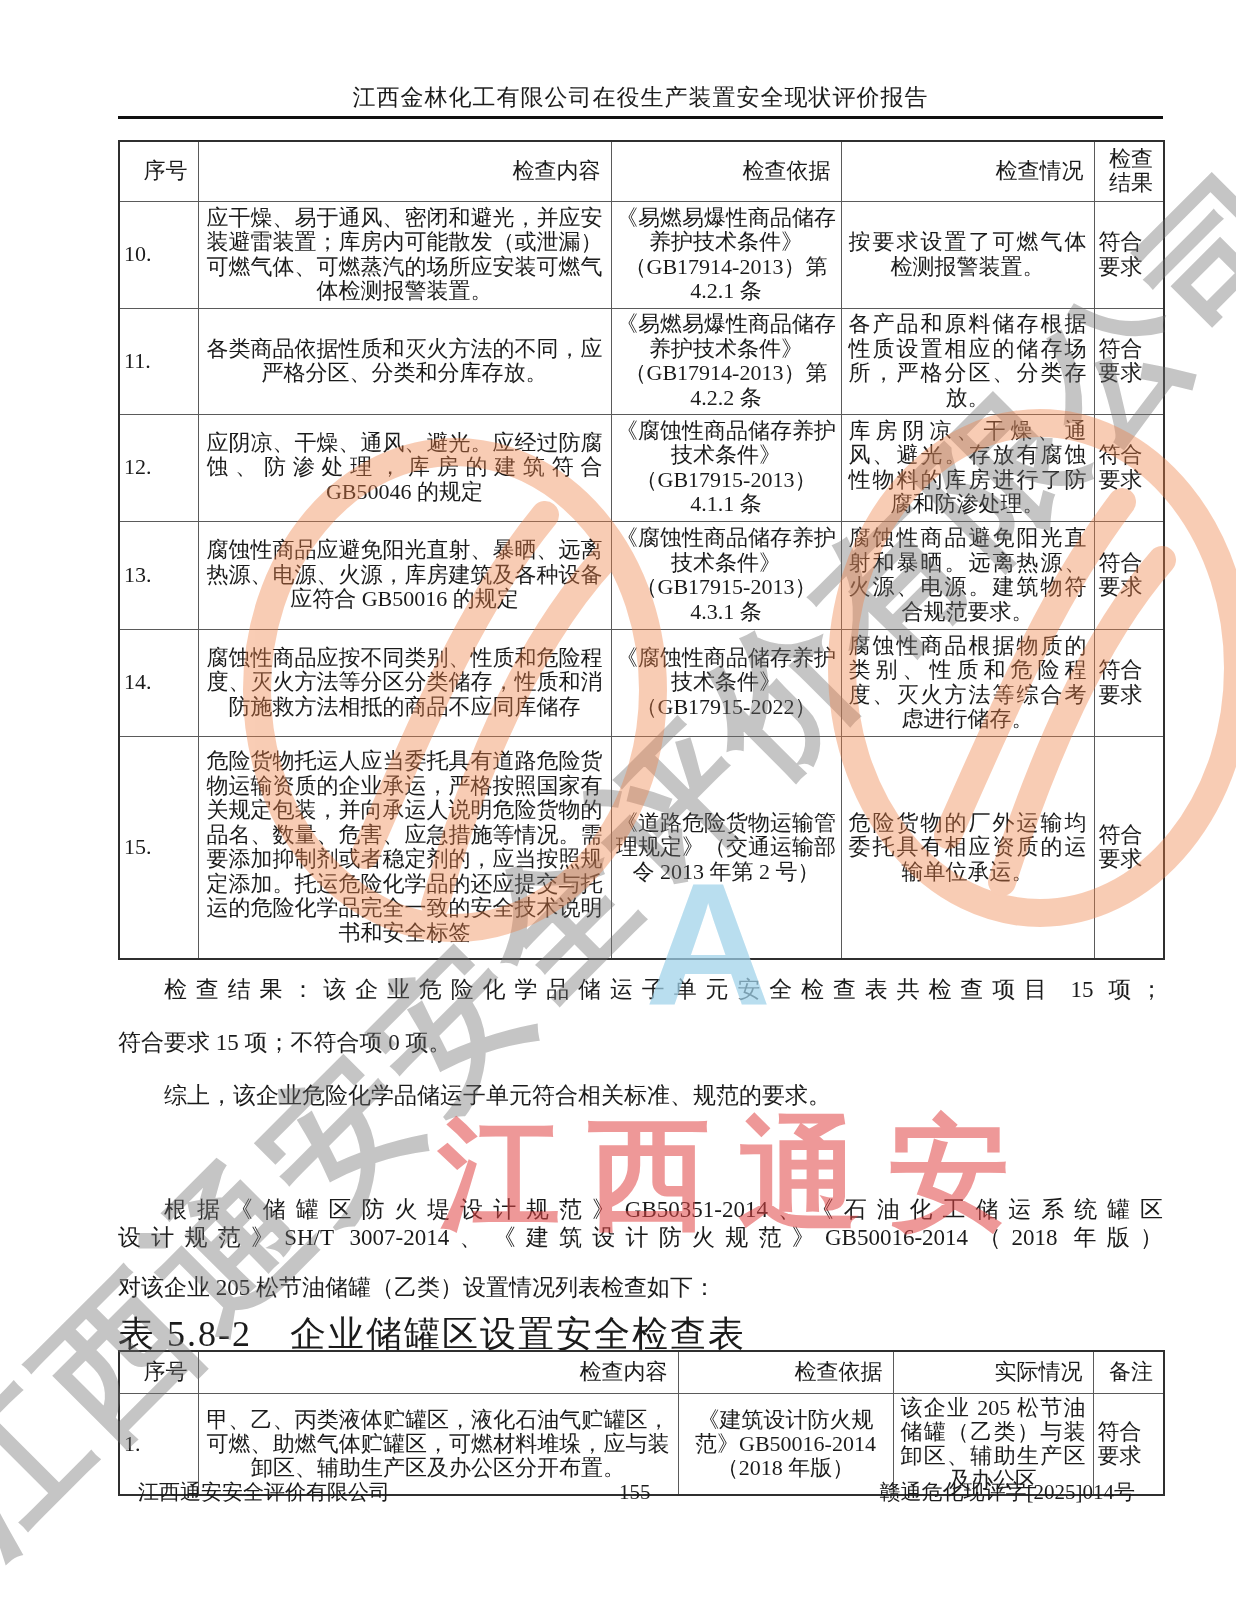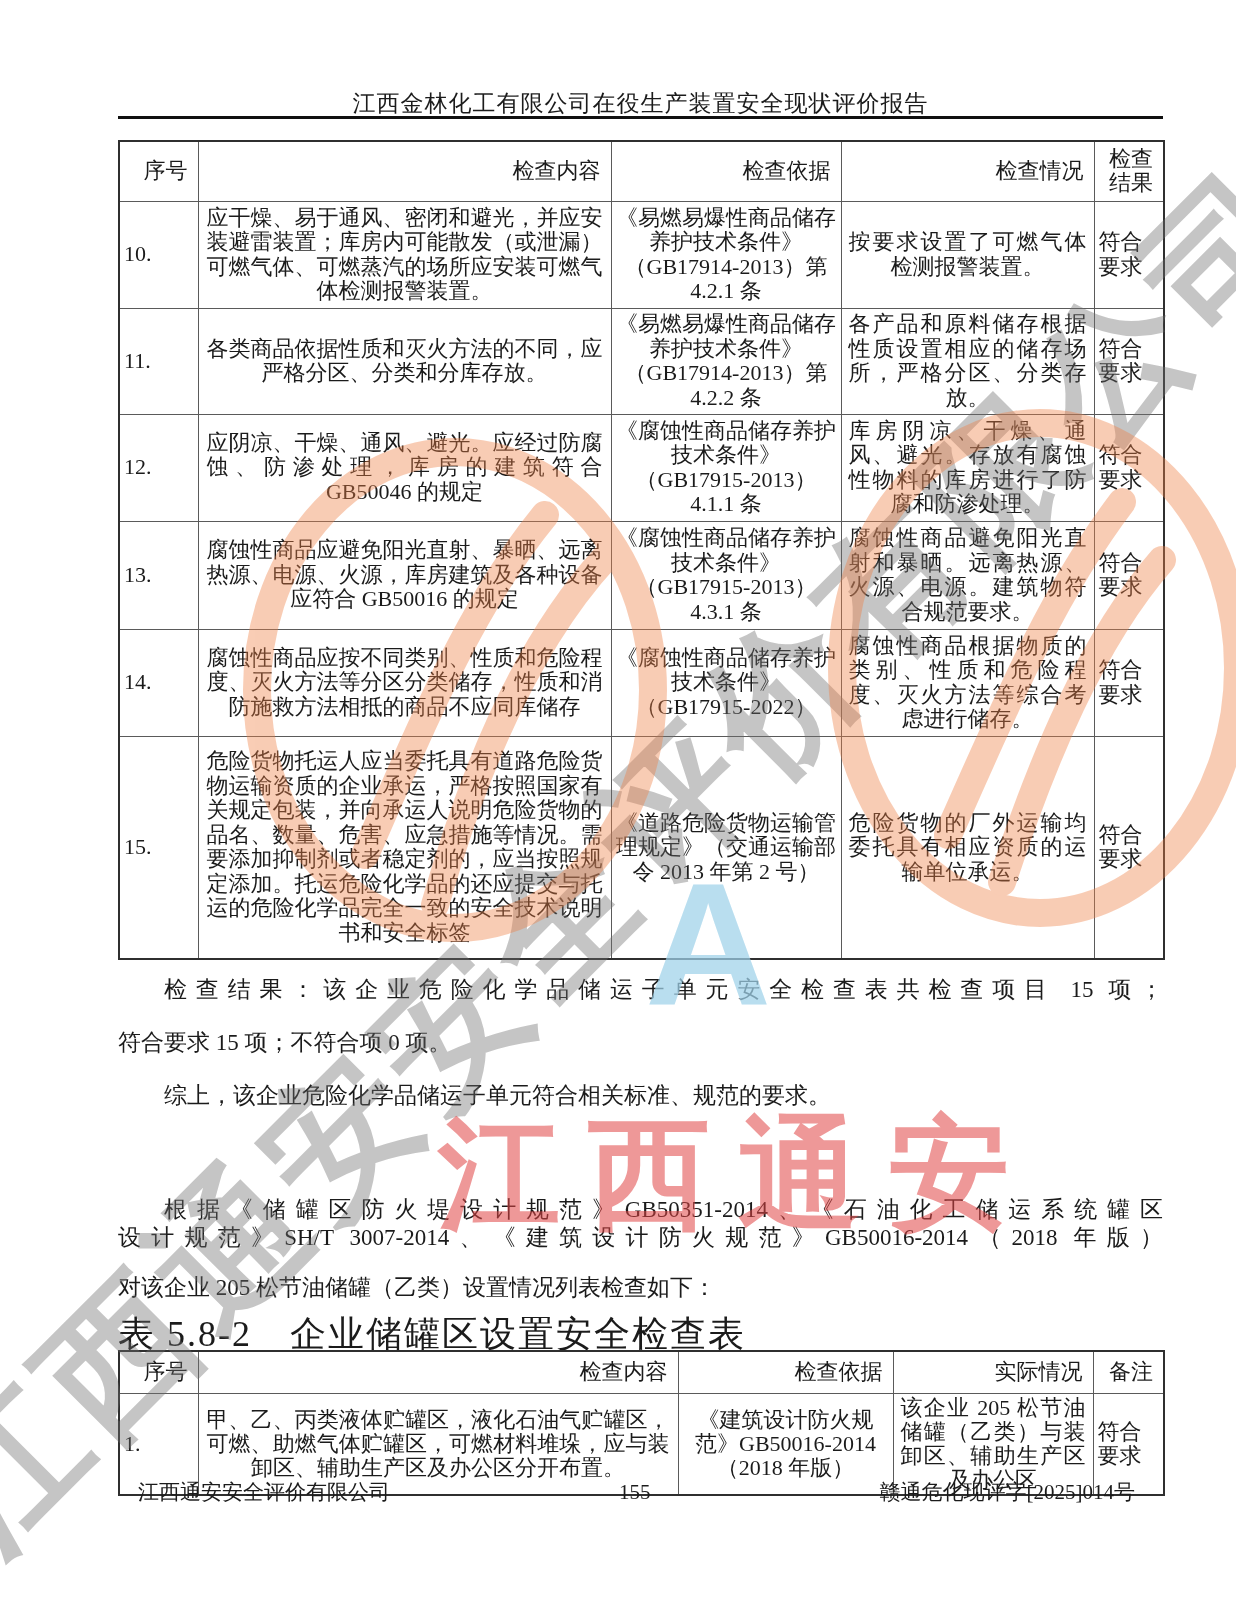--- a/index.html
+++ b/index.html
@@ -5,21 +5,21 @@
   html,body { margin:0; padding:0; background:#e8e8e8; }
   .page {
     position:relative; width:1236px; height:1600px; margin:0 auto;
     background:#ffffff; overflow:hidden;
     font-family:"Liberation Serif", serif; color:#1b1b1b;
   }
   .content { position:absolute; inset:0; z-index:1; }
 
   
   .doc-title {
-    position:absolute; top:88px; left:118px; width:1045px;
+    position:absolute; top:82px; left:118px; width:1045px;
     text-align:center; font-size:23px; letter-spacing:1px;
   }
   .title-rule {
     position:absolute; top:116px; left:118px; width:1045px; height:3px;
     background:#101010;
   }
 
   
   table.doc-table {
     position:absolute; left:118px; width:1045px;

